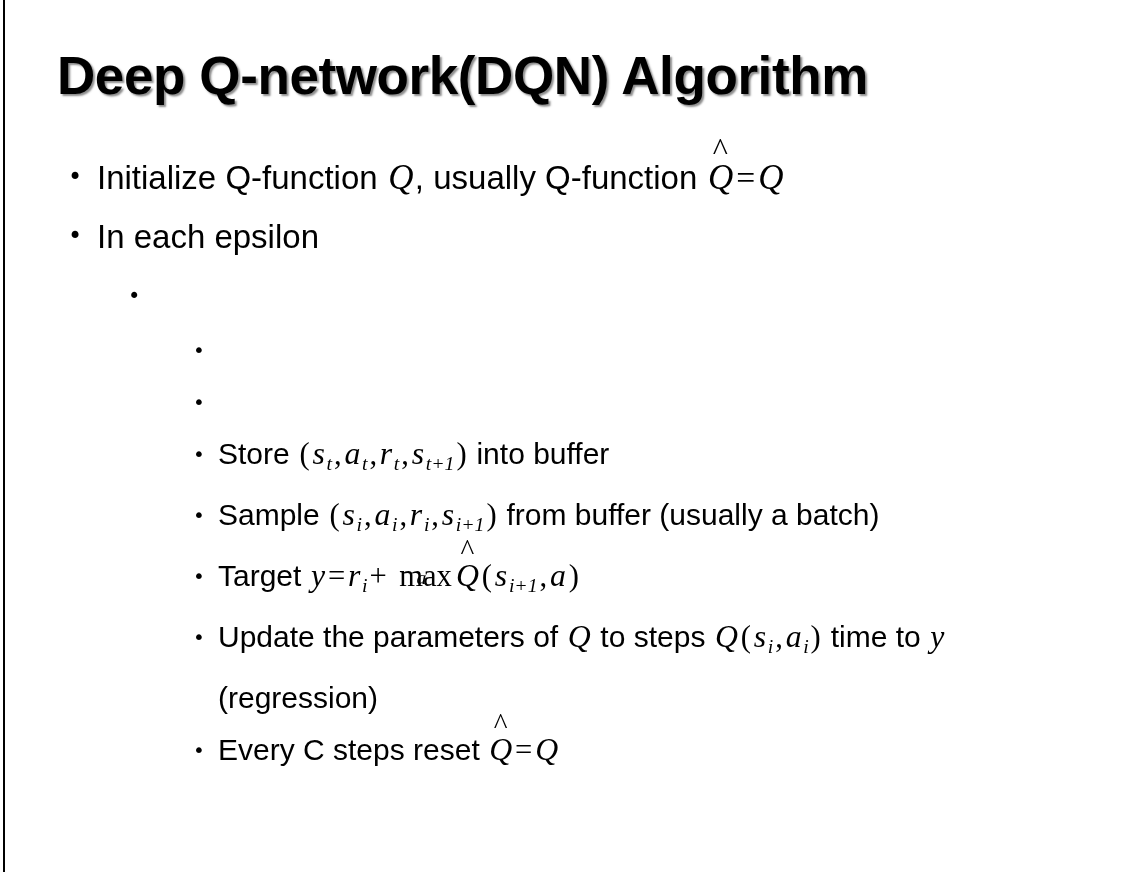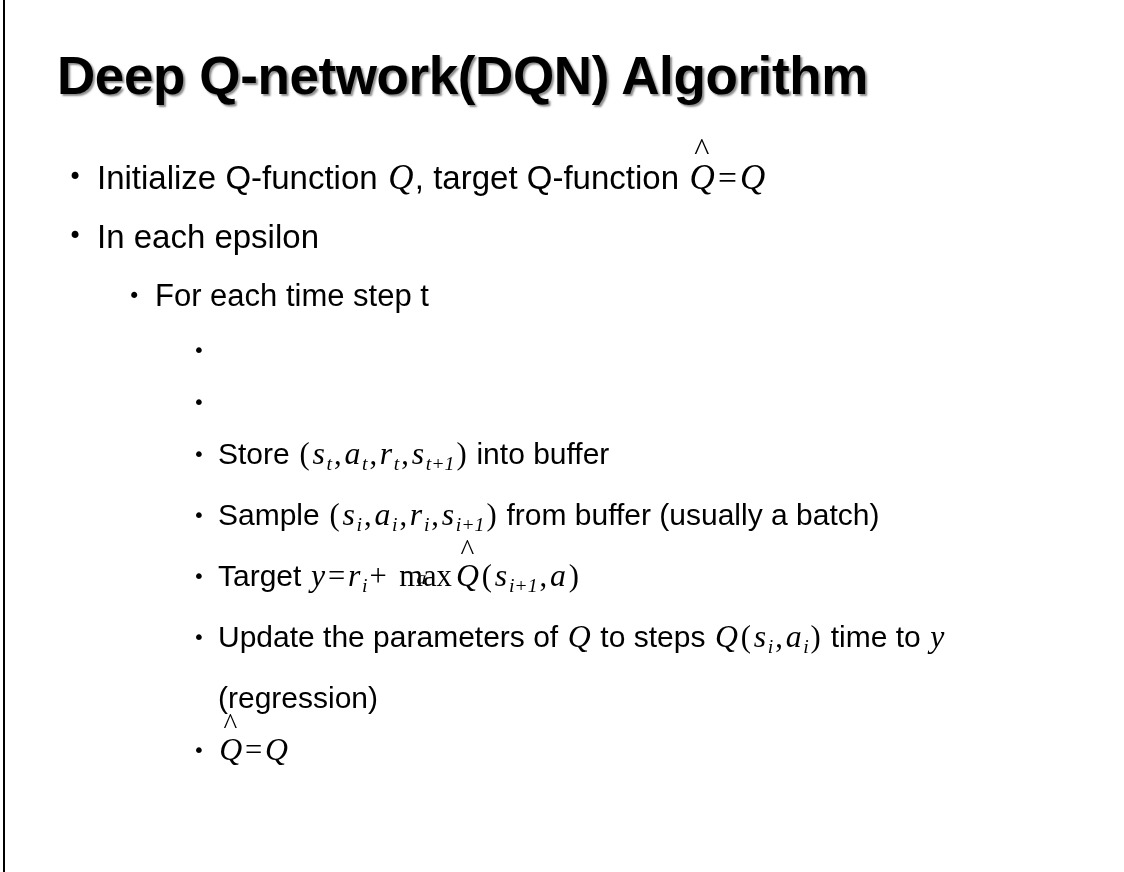--- a/index.html
+++ b/index.html
@@ -176,31 +176,30 @@
 <div class="slide">
 
   <div class="slide-edge"></div>
 
   <div class="slide-title">Deep Q-network(DQN) Algorithm</div>
 
   <div class="body-list">
 
     <div class="bullet lvl1">
       <span class="dot">•</span>
-      <span class="btext"><span>Initialize Q-function </span><span class="mi">Q</span><span>, target Q-function </span><span class="hatq"><span class="hat">^</span><span>Q</span></span><span class="mo">=</span><span class="mi">Q</span></span>
+      <span class="btext"><span>Initialize Q-function </span><span class="mi">Q</span><span>, usually Q-function </span><span class="hatq"><span class="hat">^</span><span>Q</span></span><span class="mo">=</span><span class="mi">Q</span></span>
     </div>
 
     <div class="bullet lvl1 sp-after-1">
       <span class="dot">•</span>
       <span class="btext">In each epsilon</span>
     </div>
 
     <div class="bullet lvl2">
       <span class="dot">•</span>
-      <span class="btext">For each time step t</span>
     </div>
 
     <div class="bullet lvl3">
       <span class="dot">•</span>
     </div>
 
     <div class="bullet lvl3">
       <span class="dot">•</span>
     </div>
 
@@ -219,17 +218,17 @@
       <span class="btext"><span>Target </span><span class="mi">y</span><span class="mo">=</span><span class="mi">r</span><span class="sub">i</span><span class="mo">+</span><span class="underop"><span class="mop">max</span><span class="under">a</span></span><span class="hatq"><span class="hat">^</span><span>Q</span></span><span class="mo">(</span><span class="mi">s</span><span class="sub">i+1</span><span class="mo">,</span><span class="mi">a</span><span class="mo">)</span></span>
     </div>
 
     <div class="bullet lvl3">
       <span class="dot">•</span>
       <span class="btext"><span>Update the parameters of </span><span class="mi">Q</span><span> to steps </span><span class="mi">Q</span><span class="mo">(</span><span class="mi">s</span><span class="sub">i</span><span class="mo">,</span><span class="mi">a</span><span class="sub">i</span><span class="mo">)</span><span> time to </span><span class="mi">y</span><span> (regression)</span></span>
     </div>
 
     <div class="bullet lvl3">
       <span class="dot">•</span>
-      <span class="btext"><span class="hatq"><span class="hat">^</span><span>Q</span></span><span class="mo">=</span><span class="mi">Q</span></span>
+      <span class="btext"><span>Every C steps reset </span><span class="hatq"><span class="hat">^</span><span>Q</span></span><span class="mo">=</span><span class="mi">Q</span></span>
     </div>
 
   </div>
 </div>
 
 </body></html>

